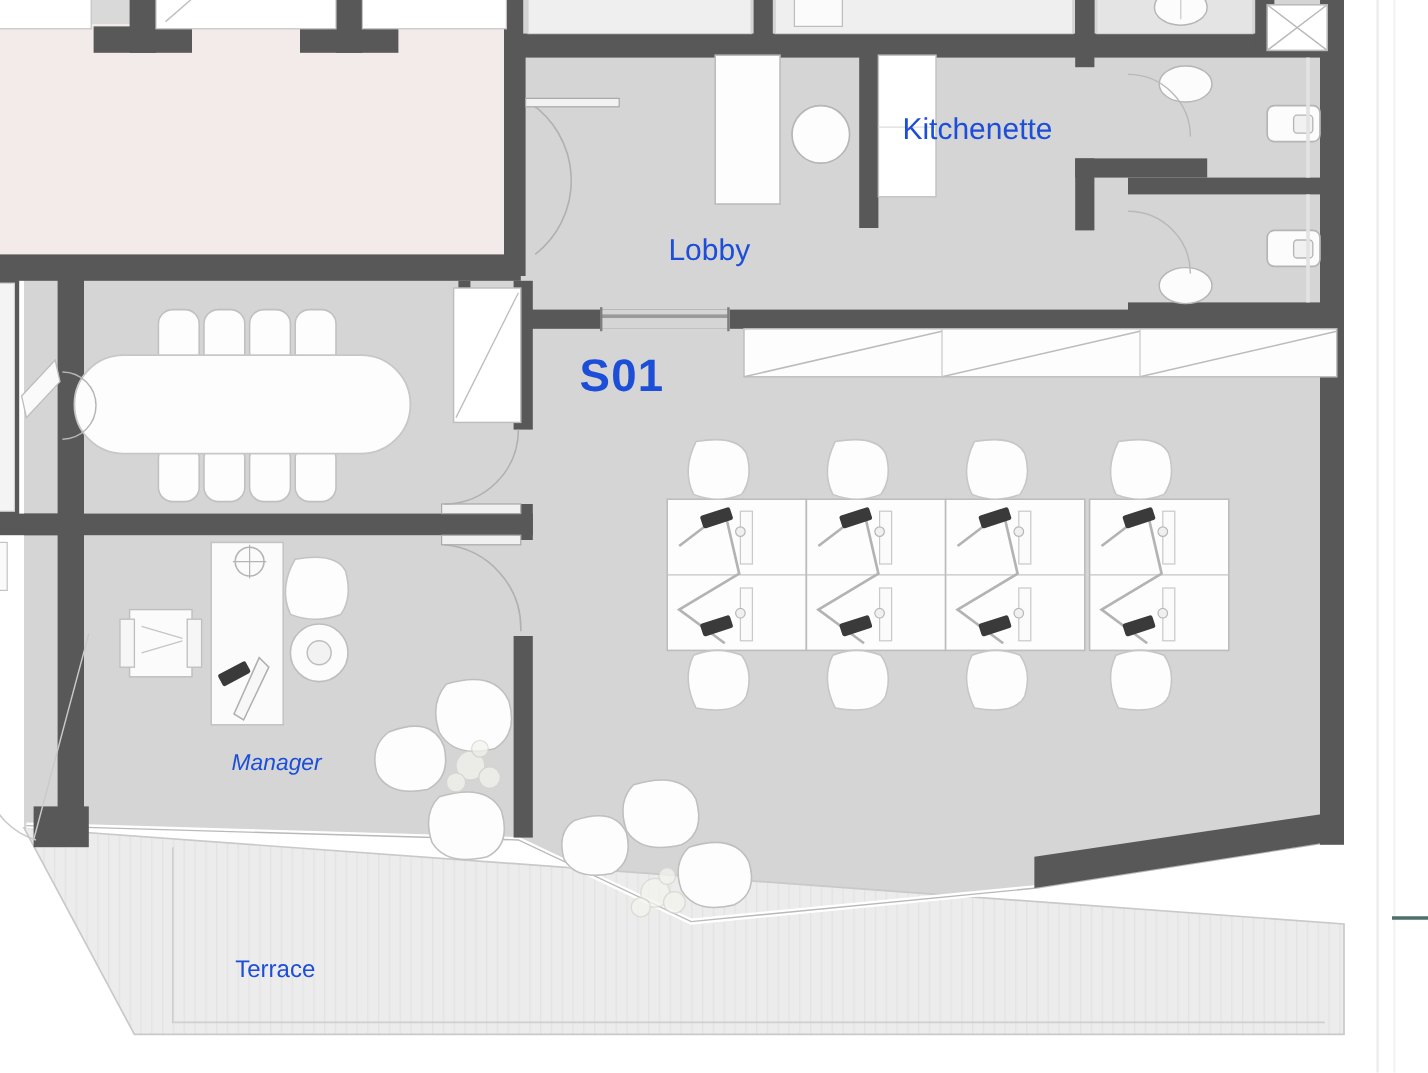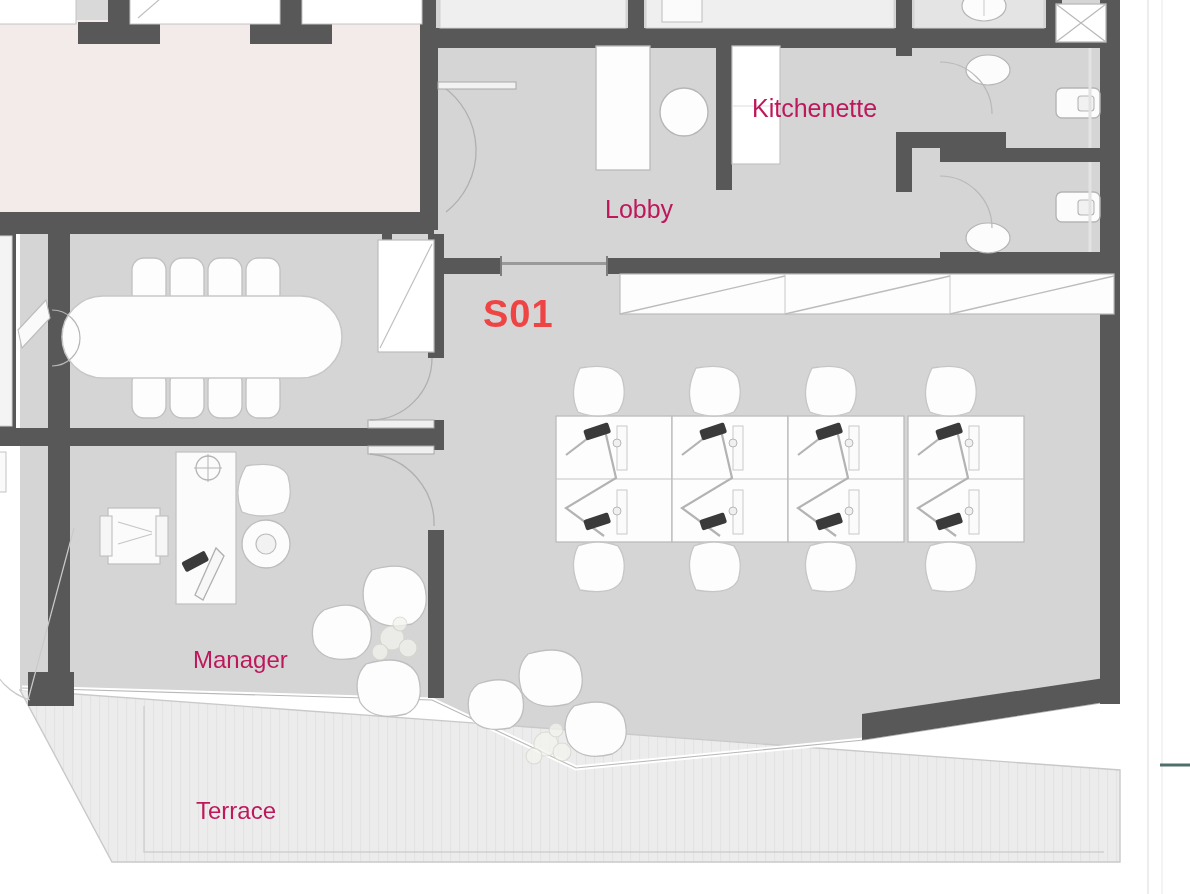--- a/index.html
+++ b/index.html
@@ -6,34 +6,34 @@
   html,body{margin:0;padding:0;background:#ffffff;}
   body{
     font-family:"Liberation Sans", sans-serif;
     width:1190px;height:894px;overflow:hidden;
   }
   #stage{position:relative;width:1190px;height:894px;background:#ffffff;}
   #plan{position:absolute;left:0;top:0;width:1190px;height:894px;}
   .lbl{
     position:absolute;
     font-family:"Liberation Sans", sans-serif;
-    color:#be185d;
+    color:#1d4ed8;
     white-space:nowrap;
     pointer-events:none;
     user-select:none;
   }
   #lbl-kitchenette{left:752px;top:94px;font-size:25px;}
-  #lbl-lobby{left:557px;top:195px;font-size:25px;margin-left:48px;}
+  #lbl-lobby{left:557px;top:195px;font-size:25px;}
   #lbl-meeting{left:116px;top:322px;font-size:23px;letter-spacing:.6px;}
-  #lbl-manager{left:193px;top:646px;font-size:24px;}
+  #lbl-manager{left:193px;top:626px;font-size:19px;font-style:italic;}
   #lbl-open{left:658px;top:661px;font-size:25px;}
-  #lbl-terrace{left:196px;top:797px;font-size:24px;}
+  #lbl-terrace{left:196px;top:797px;font-size:20px;}
   #lbl-s01{
     left:483px;top:293px;font-size:38px;font-weight:bold;
-    color:#ef4444;letter-spacing:1px;
+    color:#1d4ed8;letter-spacing:1px;
   }
 </style>
 </head>
 <body>
 
 <div id="stage">
 
   <svg id="plan" viewBox="0 0 1190 894" xmlns="http://www.w3.org/2000/svg">
     <defs>
       <pattern id="deck" width="9" height="9" patternUnits="userSpaceOnUse">

